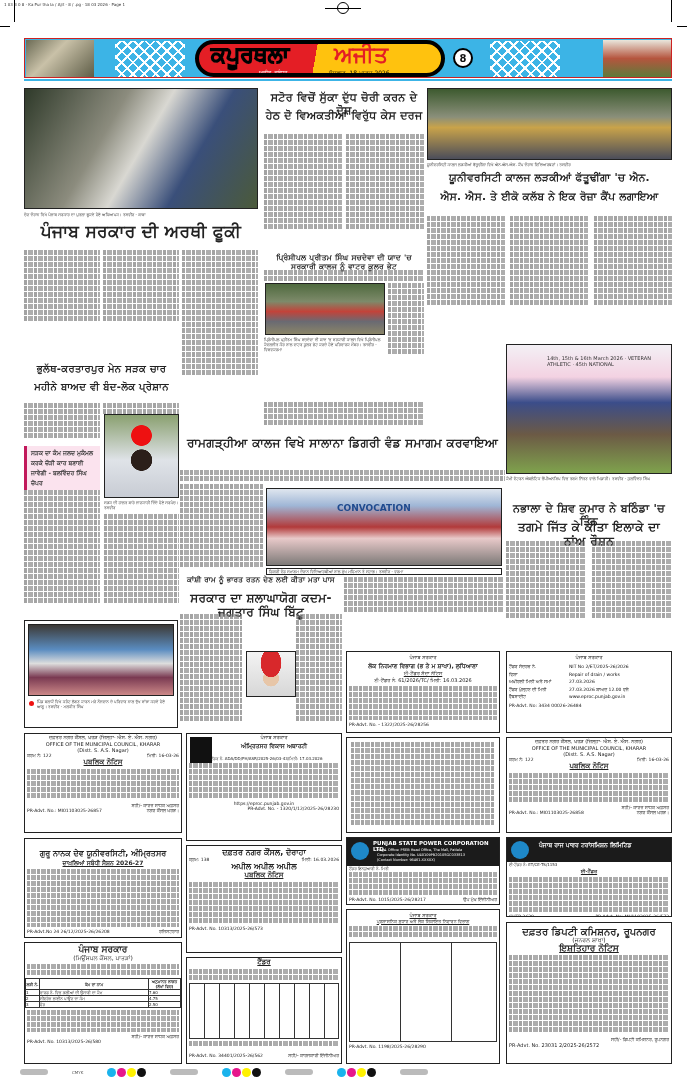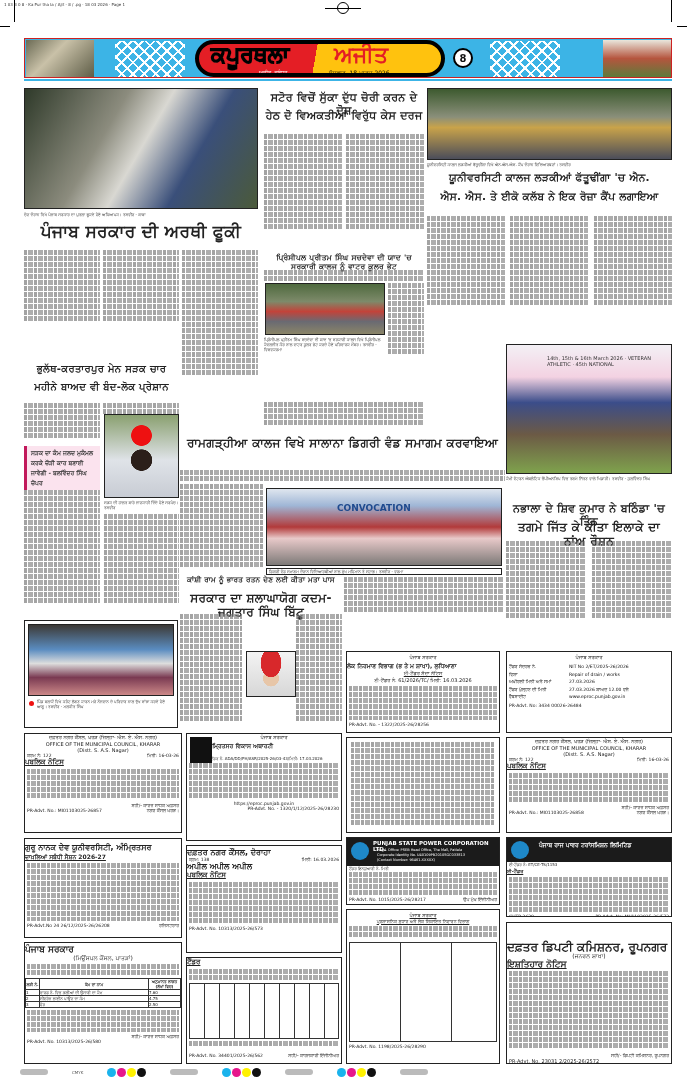--- a/index.html
+++ b/index.html
@@ -16,21 +16,21 @@
 .pill .s1{position:absolute;left:60px;top:25px;font-size:5px;color:#fff}
 .pill .s2{position:absolute;left:130px;top:25px;font-size:6px;color:#000}
 .pgno{position:absolute;left:428px;top:9px;width:20px;height:20px;border-radius:50%;border:2px solid #000;background:#fff;font:bold 10px "DejaVu Sans",sans-serif;text-align:center;line-height:17px}
 .rule{left:24px;top:79px;width:648px;height:2px;background:#3cb4e6}
 .photo{background:linear-gradient(160deg,#6a6a58,#a9a08a 30%,#3a3a30 60%,#8d7a68);border:1px solid #222}
 .cap{font-size:4px;color:#222;line-height:5px}
 .hl{font-weight:bold;color:#222;line-height:1.15;text-align:center;letter-spacing:.3px}
 .txt{font-size:3.5px;line-height:5.2px;color:#444;text-align:justify;overflow:hidden;word-break:break-all}
 .txt span{display:block;height:5.2px;background:repeating-linear-gradient(90deg,#666 0 3px,transparent 3px 4px,#777 4px 9px,transparent 9px 10px);margin-bottom:0.8px;opacity:.6}
 .box{border:1px solid #222;background:#fff;overflow:hidden}
-.adhd{text-align:left;font-size:7px;font-weight:bold;color:#222;line-height:9px}
+.adhd{text-align:center;font-size:7px;font-weight:bold;color:#222;line-height:9px}
 .adsub{text-align:center;font-size:5px;color:#222}
 .adfoot{font-size:4.5px;color:#222;display:flex;justify-content:space-between;padding:0 2px}
 .darkbar{background:#1b1b1b;color:#fff}
 .quote{border-left:3px solid #c2185b;background:#fbe3ee;padding:2px 4px;font-size:6px;font-weight:bold;color:#333;line-height:10px}
 .dots{display:flex;gap:1px}
 .dots i{display:block;width:9px;height:9px;border-radius:50%}
 .cyan{background:#1ab3ec}.mag{background:#e6178c}.yel{background:#fff100}.blk{background:#111}
 .gray{background:#bbb;border-radius:6px}
 </style>
 </head>
@@ -541,21 +541,21 @@
       <span></span>
       <span></span>
       <span></span>
       <span></span>
       <span></span>
       <span></span>
     </div>
 </div>
 
 <div class="abs box" style="left:24px;top:838px;width:158px;height:100px">
-  <div class="adhd" style="font-size:8px;margin-top:4px">ਗੁਰੂ ਨਾਨਕ ਦੇਵ ਯੂਨੀਵਰਸਿਟੀ, ਅੰਮ੍ਰਿਤਸਰ</div>
+  <div class="adhd" style="font-size:8px;margin-top:10px">ਗੁਰੂ ਨਾਨਕ ਦੇਵ ਯੂਨੀਵਰਸਿਟੀ, ਅੰਮ੍ਰਿਤਸਰ</div>
   <div class="adhd" style="font-size:6px;text-decoration:underline">ਦਾਖ਼ਲਿਆਂ ਸਬੰਧੀ ਸੈਸ਼ਨ 2026-27</div>
   <div class="txt" style="margin:2px;height:58px">
       <span></span>
       <span></span>
       <span></span>
       <span></span>
       <span></span>
       <span></span>
       <span></span>
       <span></span>
@@ -701,21 +701,21 @@
       <span></span>
       <span></span>
     </div>
   <div style="margin:0 2px;height:100px;border:1px solid #333;background:repeating-linear-gradient(90deg,transparent 0 50px,#333 50px 51px)"></div>
   <div class="adfoot" style="margin-top:2px">
       <span>PR-Advt. No. 1198/2025-26/28290</span>
     </div>
 </div>
 
 <div class="abs box" style="left:506px;top:922px;width:166px;height:142px">
-  <div class="adhd" style="font-size:12px;margin-top:20px">ਦਫ਼ਤਰ ਡਿਪਟੀ ਕਮਿਸ਼ਨਰ, ਰੂਪਨਗਰ</div>
+  <div class="adhd" style="font-size:10px;margin-top:4px">ਦਫ਼ਤਰ ਡਿਪਟੀ ਕਮਿਸ਼ਨਰ, ਰੂਪਨਗਰ</div>
   <div class="adsub" style="font-size:6px">(ਜਨਰਲ ਸ਼ਾਖਾ)</div>
   <div class="adhd" style="font-size:9px;text-decoration:underline">ਇਸ਼ਤਿਹਾਰ ਨੋਟਿਸ</div>
   <div class="txt" style="margin:2px;height:80px">
       <span></span>
       <span></span>
       <span></span>
       <span></span>
       <span></span>
       <span></span>
       <span></span>

